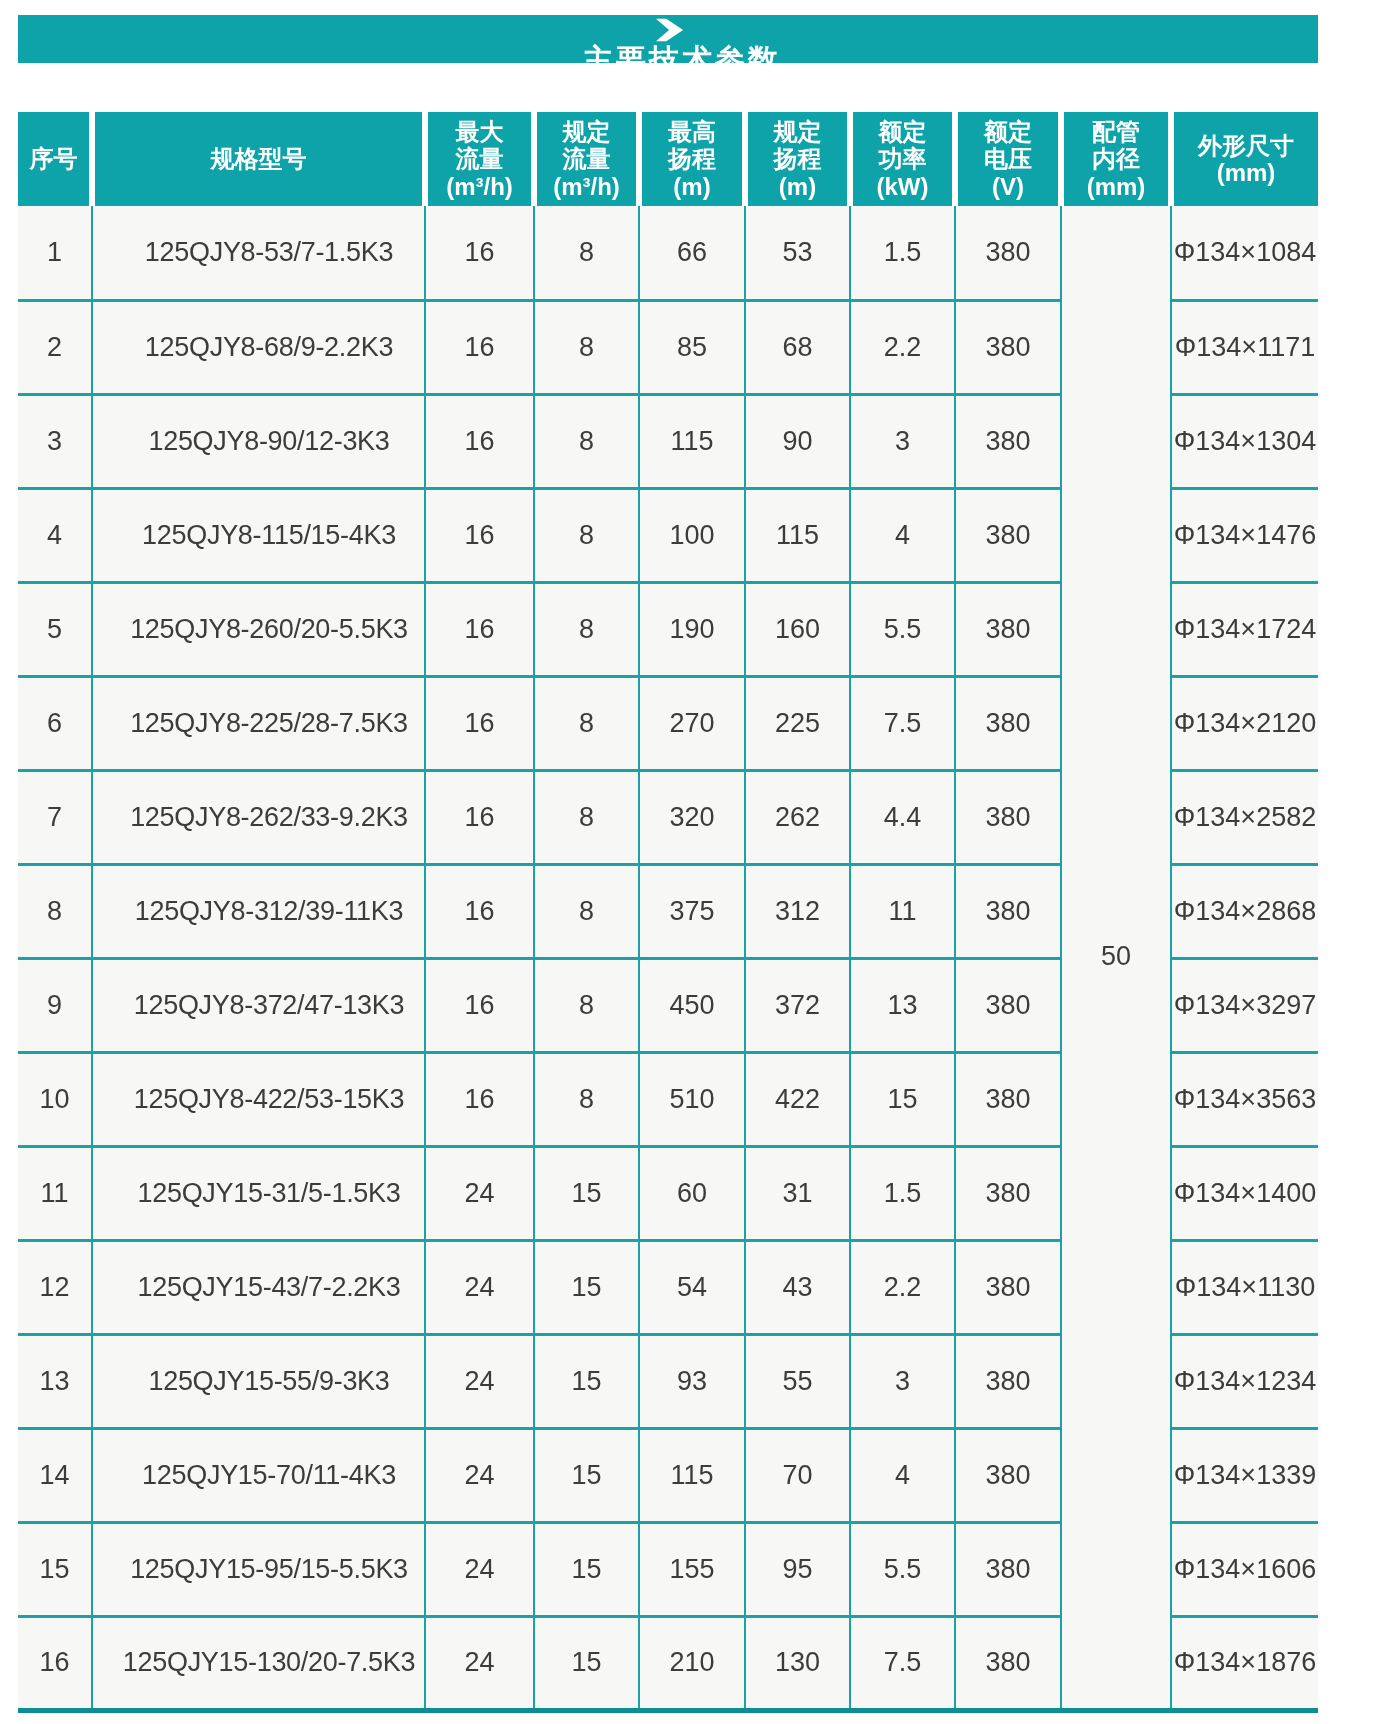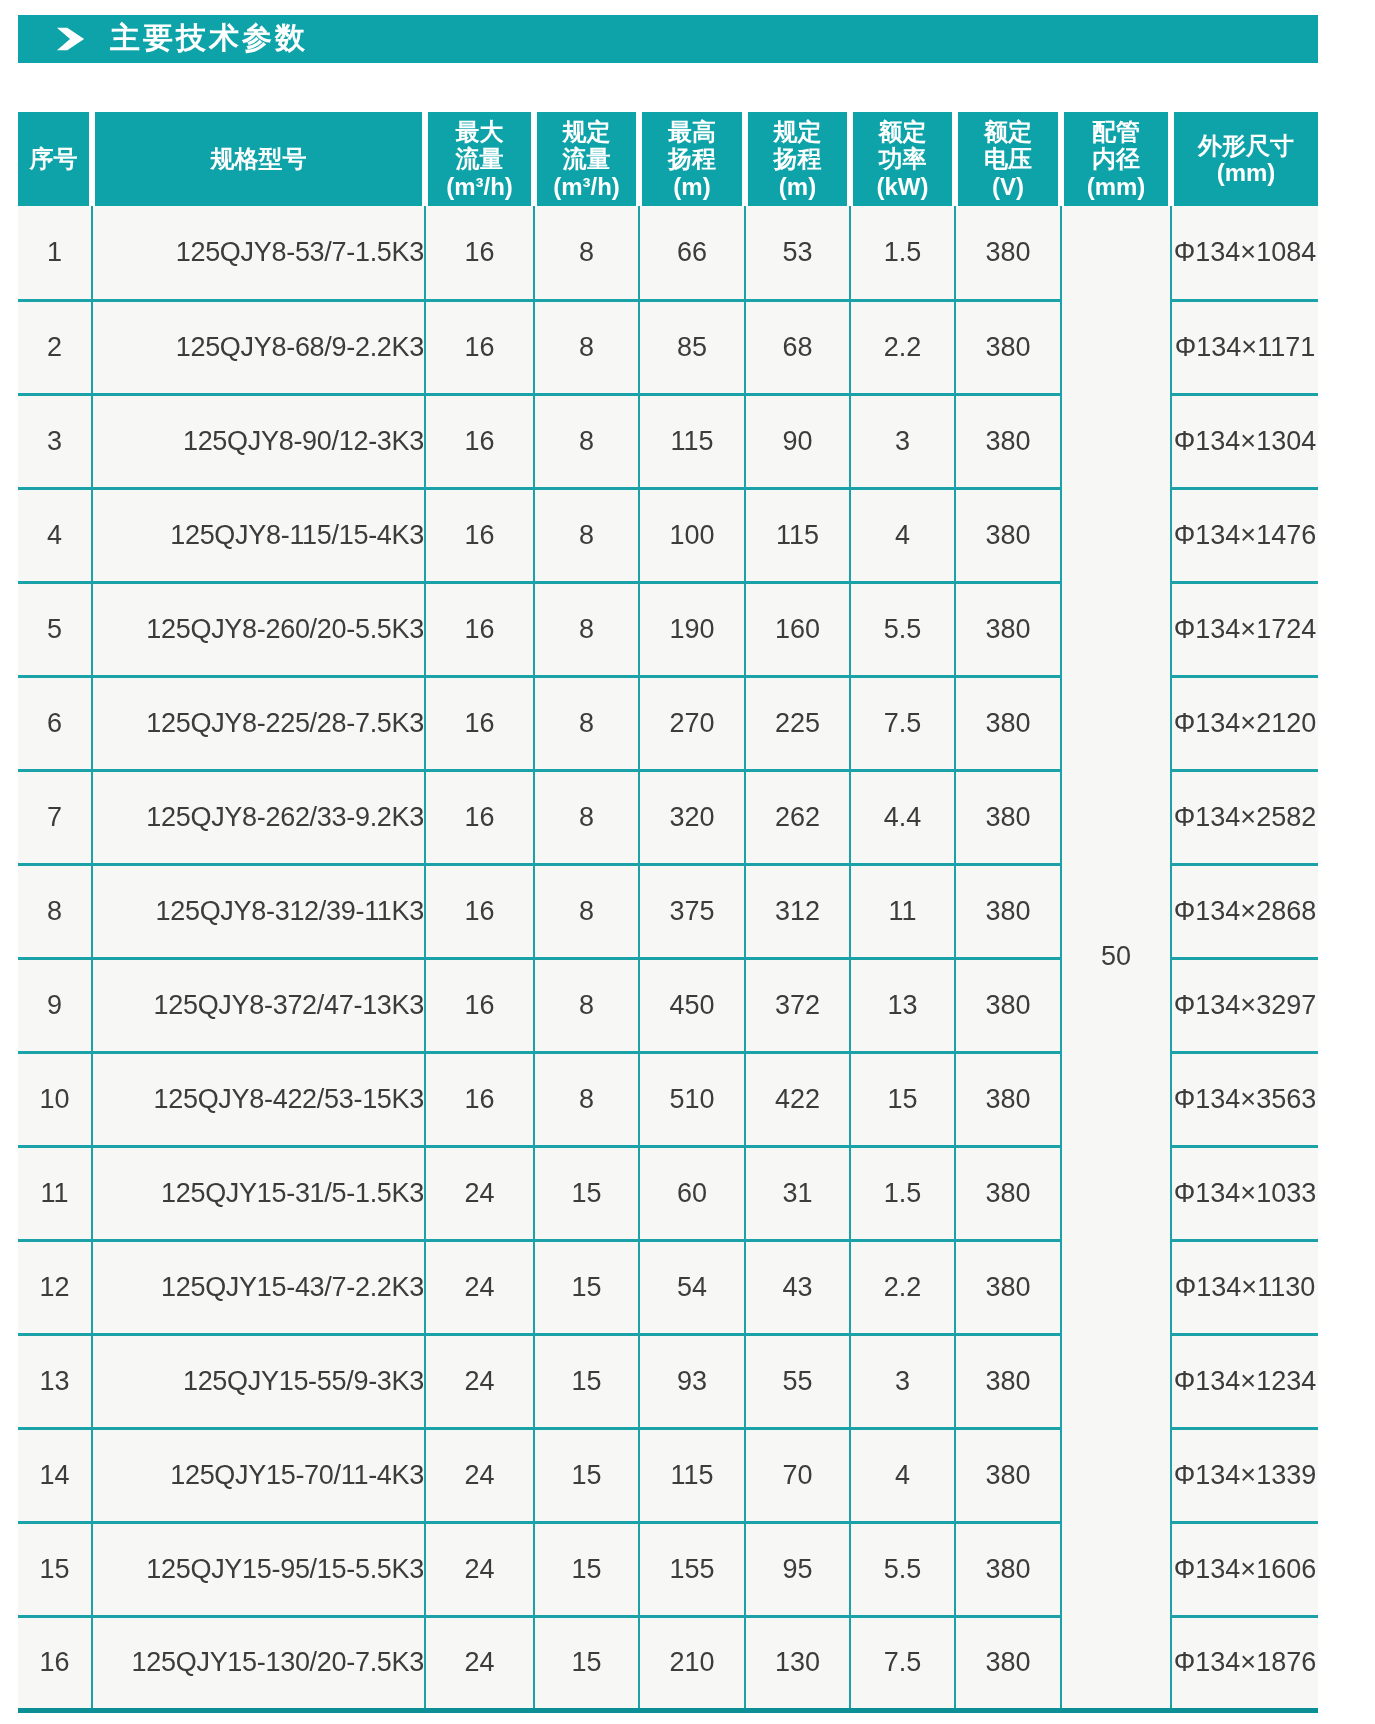--- a/index.html
+++ b/index.html
@@ -14,21 +14,22 @@
   body{
     font-family:"Liberation Sans","DejaVu Sans",sans-serif;
     width:1375px;height:1724px;position:relative;overflow:hidden;
   }
   .page{position:absolute;left:0;top:0;width:1375px;height:1724px;background:#fff;}
 
   
   .title-bar{
     position:absolute;left:18px;top:15px;width:1300px;height:48px;
     background:var(--teal);display:flex;align-items:center;
-    padding-left:38px;
+    padding-left:28px;
+    flex-direction:column;
   }
   .title-bar .arrow{width:30px;height:30px;flex:0 0 auto;margin-right:24px;display:block;}
   .title-bar .label{
     color:#fff;font-size:30px;font-weight:bold;letter-spacing:3px;line-height:1;
     padding-bottom:2px;
   }
 
   
   table.spec{
     position:absolute;left:18px;top:112px;width:1300px;
@@ -40,21 +41,21 @@
     border:none;
   }
   .spec th + th{border-left:6px solid #ffffff;}
   .spec th .hline{display:block;}
   .spec td{
     background:var(--cell-bg);color:var(--text);font-size:27px;
     height:94px;text-align:center;vertical-align:middle;
     border-bottom:3px solid var(--grid);
   }
   .spec td + td{border-left:2px solid var(--grid);}
-  .spec td.c-model{text-align:right;padding-left:21px;letter-spacing:-0.3px;}
+  .spec td.c-model{text-align:center;padding-left:21px;letter-spacing:-0.3px;}
   .spec td.c-pipe{border-bottom:5px solid var(--grid-strong);}
   .spec tr.last td{border-bottom:5px solid var(--grid-strong);}
 </style>
 </head>
 <body>
 
 <div class="page">
 
   <div class="title-bar">
     <svg class="arrow" viewBox="0 0 32 32" aria-hidden="true">
@@ -244,21 +245,21 @@
       </tr>
       <tr>
         <td>11</td>
         <td class="c-model">125QJY15-31/5-1.5K3</td>
         <td>24</td>
         <td>15</td>
         <td>60</td>
         <td>31</td>
         <td>1.5</td>
         <td>380</td>
-        <td>Φ134×1033</td>
+        <td>Φ134×1400</td>
       </tr>
       <tr>
         <td>12</td>
         <td class="c-model">125QJY15-43/7-2.2K3</td>
         <td>24</td>
         <td>15</td>
         <td>54</td>
         <td>43</td>
         <td>2.2</td>
         <td>380</td>

